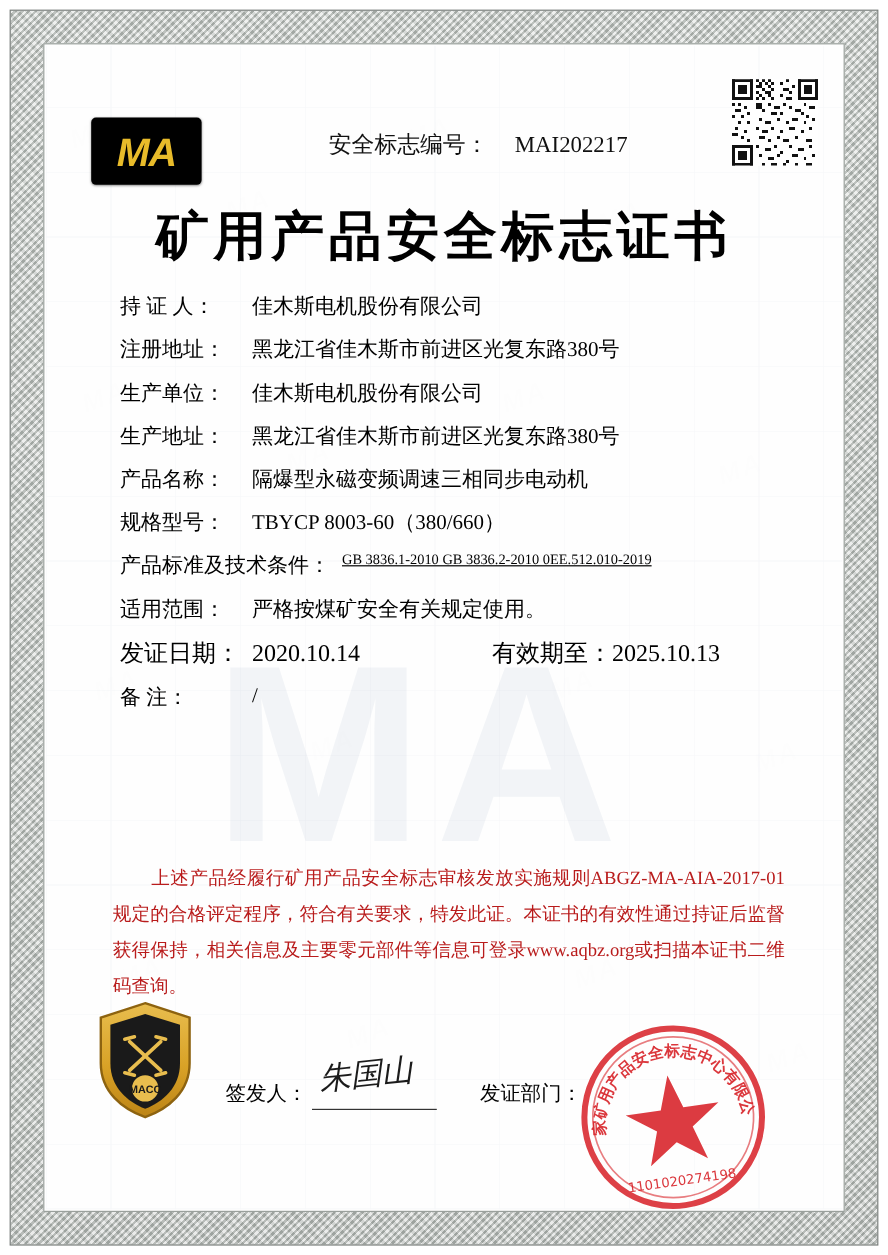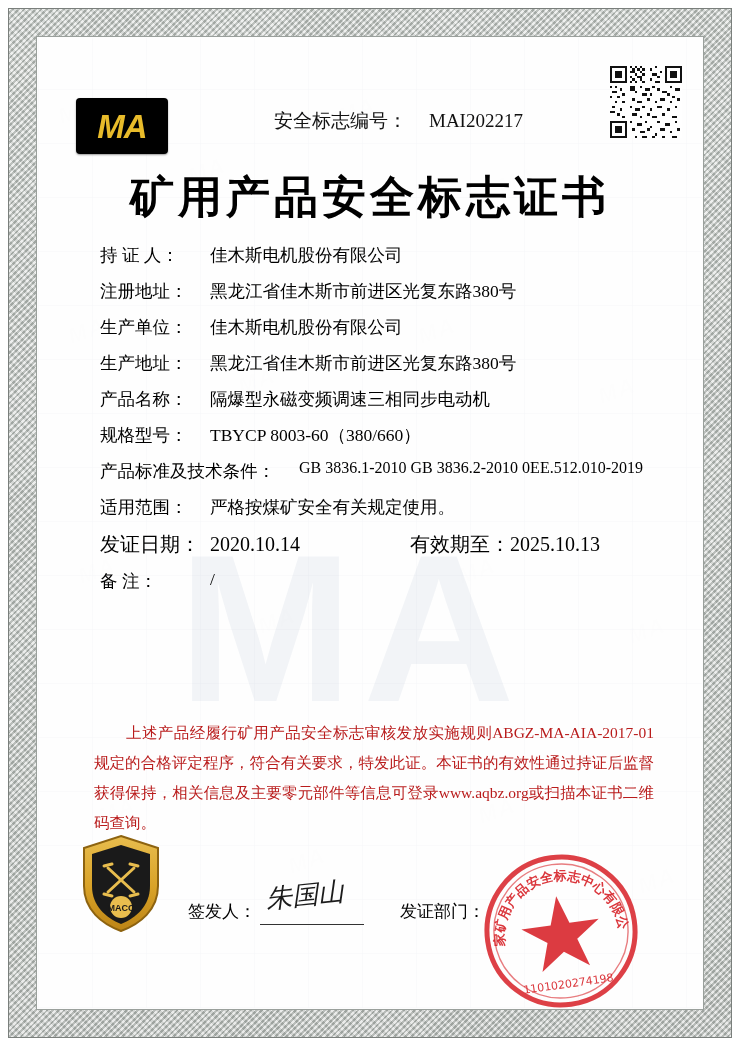--- a/index.html
+++ b/index.html
@@ -183,21 +183,21 @@
   }
   .field-label.w-spaced {
     width: 110px;
     letter-spacing: 0;
   }
   .field-value {
     display: inline-block;
     vertical-align: top;
     text-align: center;
   }
-  .field-row.wide .field-label { width: auto; margin-right: 24px; }
+  .field-row.wide .field-label { width: auto; margin-right: 10px; }
 
   .row-date {
     position: relative;
     height: 38px;
     font-size: 20px;
   }
   .row-date .issue-label { display:inline-block; width: 110px; }
   .row-date .issue-value { display:inline-block; width: 200px; }
   .row-date .valid-label { display:inline-block; width: 100px; }
   .row-date .valid-value { display:inline-block; }
@@ -448,21 +448,21 @@
 
         <div class="field-row">
           <span class="field-label w-spaced">产品名称：</span><span class="field-value">隔爆型永磁变频调速三相同步电动机</span>
         </div>
 
         <div class="field-row">
           <span class="field-label w-spaced">规格型号：</span><span class="field-value">TBYCP 8003-60（380/660）</span>
         </div>
 
         <div class="field-row wide">
-          <span class="field-label">产品标准及技术条件：</span><span class="field-value" style="font-size:16px;">GB 3836.1-2010 GB 3836.2-2010 0EE.512.010-2019</span>
+          <span class="field-label">产品标准及技术条件：</span><span class="field-value" style="font-size:12px;text-decoration:underline;">GB 3836.1-2010 GB 3836.2-2010 0EE.512.010-2019</span>
         </div>
 
         <div class="field-row">
           <span class="field-label w-spaced">适用范围：</span><span class="field-value">严格按煤矿安全有关规定使用。</span>
         </div>
 
         <div class="row-date">
           <span class="issue-label">发证日期：</span><span class="issue-value">2020.10.14</span><span class="valid-label">有效期至：</span><span class="valid-value">2025.10.13</span>
         </div>
 

